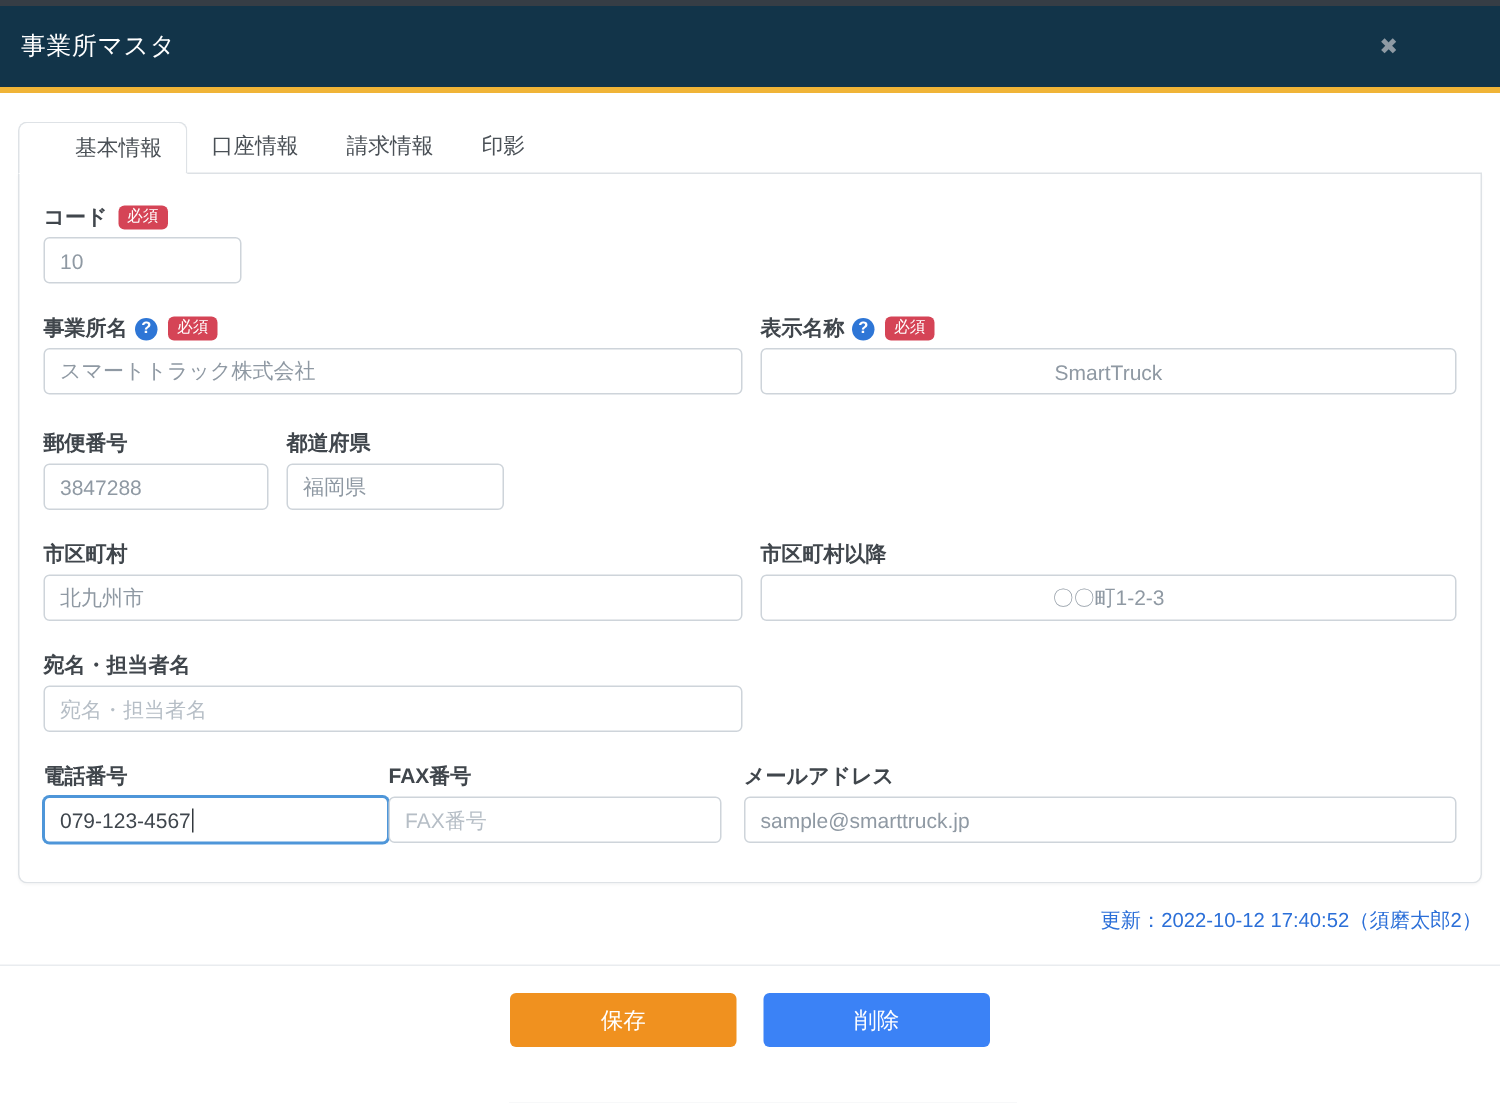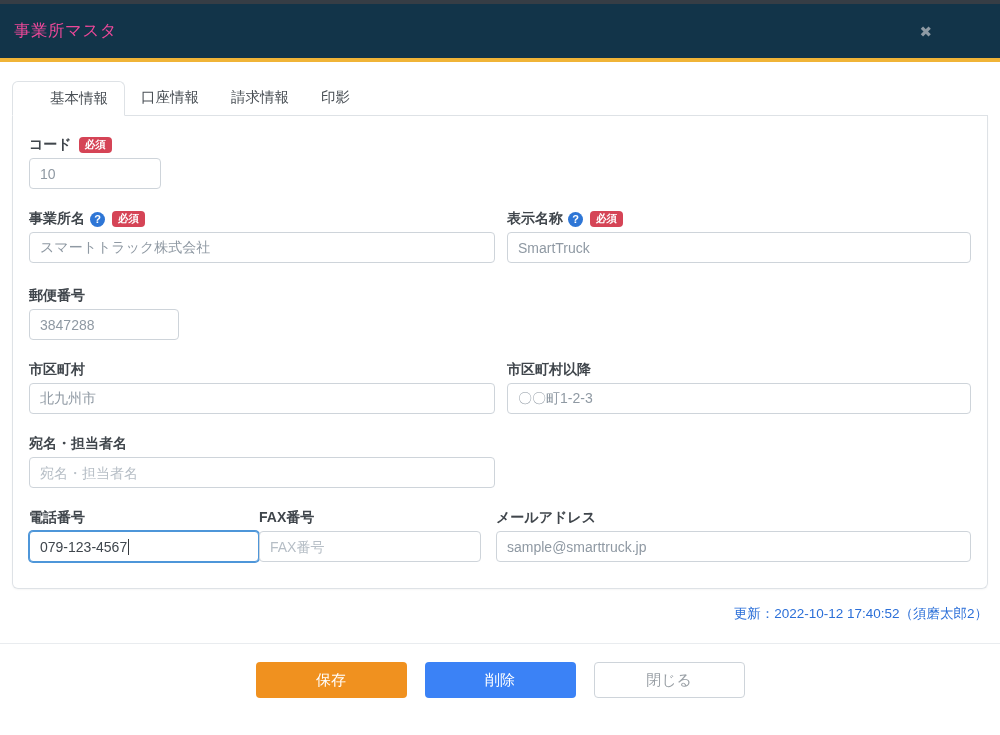--- a/index.html
+++ b/index.html
@@ -2,55 +2,55 @@
 <html><head>
 <meta charset="utf-8">
 <style>
   * { margin:0; padding:0; box-sizing:border-box; }
   html,body { width:1000px; height:735px; background:#ffffff;
     font-family:"Liberation Sans","DejaVu Sans",sans-serif; }
   .top-strip { height:4px; background:#363d45; }
   
   .modal-header { height:58px; background:#123449; border-bottom:4px solid #f0b437;
     display:flex; align-items:center; justify-content:space-between; padding:0 14px; }
-  .modal-title { color:#ec4899; font-size:16.5px; font-weight:500; letter-spacing:.5px;text-align:right; }
+  .modal-title { color:#ffffff; font-size:16.5px; font-weight:500; letter-spacing:.5px;text-align:right; }
   .close-btn { color:#8e9aa4; font-size:15px; font-weight:700; cursor:pointer;
     padding:4px 6px; margin-right:48px; line-height:1; }
   
   .content { padding:0 12px; }
   .tabbar { display:flex; margin-top:19px; border-bottom:1px solid #dee2e6; }
   .tab { padding:7px 16px; font-size:14.5px; color:#4a5056; cursor:pointer; }
   .tab.active { background:#ffffff; border:1px solid #dee2e6; border-bottom:1px solid #ffffff;
     margin-bottom:-1px; border-radius:6px 6px 0 0;padding-left:37px; }
   
   .card-body { border:1px solid #dee2e6; border-top:none; border-radius:0 0 6px 6px;
     padding:20px 16px 26px; box-shadow:0 1px 2px rgba(0,0,0,.04); }
   .field-row { display:flex; margin-bottom:21px; }
   .field-row.last { margin-bottom:0; }
   .field-row.gap-lg { margin-top:24px; }
   .label-row { height:18px; margin-bottom:4px; display:flex; align-items:center; }
   .label { font-size:14px; font-weight:700; color:#40464c; }
   .badge-required { display:inline-block; background:#d54456; color:#ffffff;
-    font-size:10.5px; font-weight:700; padding:2px 6px 3px; border-radius:4px;
+    font-size:10.5px; font-weight:400; padding:2px 6px 3px; border-radius:4px;
     margin-left:7px; line-height:1.1; }
   .help { display:inline-block; width:15px; height:15px; border-radius:50%;
     background:#2e76d6; color:#ffffff; font-size:11px; font-weight:700;
     text-align:center; line-height:15px; margin-left:5px; cursor:pointer; }
   input.input, .fake-input { height:31px; border:1px solid #ced4da; border-radius:4px;
     padding:4px 10px; font-size:14px; color:#8f99a3; background:#ffffff; outline:none;
     font-family:"Liberation Sans","DejaVu Sans",sans-serif; }
   input.input::placeholder { color:#b6bec6; opacity:1; }
   .fake-input { display:flex; align-items:center; color:#3f464d; }
   .fake-input.focused { border-color:#4e96d9; box-shadow:0 0 0 1px #4e96d9; }
   .caret { display:inline-block; width:1px; height:16px; background:#33383d; margin-left:1px; }
   
   .w-code { width:132px; }
   .w-left { width:466px; }
   .col-right { flex:1; margin-left:12px; }
-  .col-right input, .col-right .fake-input { width:100%; }
+  .col-right input, .col-right .fake-input { width:100%;text-align:center; }
   .w-postal { width:150px; }
   .col-pref { margin-left:12px; width:145px; }
   .col-pref input { width:100%; }
   .w-phone-col { width:230px; }
   .w-phone-col .fake-input { width:100%;align-items:center; }
   .col-fax { width:222px; margin-left:0; }
   .col-fax input { width:100%; }
   .col-email { flex:1; margin-left:15px; }
   .col-email input { width:100%; }
   
@@ -114,20 +114,26 @@
       </div>
     </div>
 
     <div class="field-row gap-lg">
       <div>
         <div class="label-row">
           <span class="label">郵便番号</span>
         </div>
         <input class="input w-postal" value="3847288" style="">
       </div>
+      <div class="col-pref">
+        <div class="label-row">
+          <span class="label">都道府県</span>
+        </div>
+        <input class="input" value="福岡県" style="">
+      </div>
     </div>
 
     <div class="field-row">
       <div class="w-left">
         <div class="label-row">
           <span class="label">市区町村</span>
         </div>
         <input class="input" style="width: 100%; font-family: Liberation Mono, monospace;" value="北九州市">
       </div>
       <div class="col-right">
@@ -174,14 +180,13 @@
   </div>
 </div>
 
 <div class="update-line">更新：2022-10-12 17:40:52（須磨太郎2）</div>
 
 <div class="divider"></div>
 
 <div class="btn-row">
   <button class="btn btn-save">保存</button>
   <button class="btn btn-delete">削除</button>
-  <button class="btn btn-close">閉じる</button>
 </div>
 
 </body></html>

